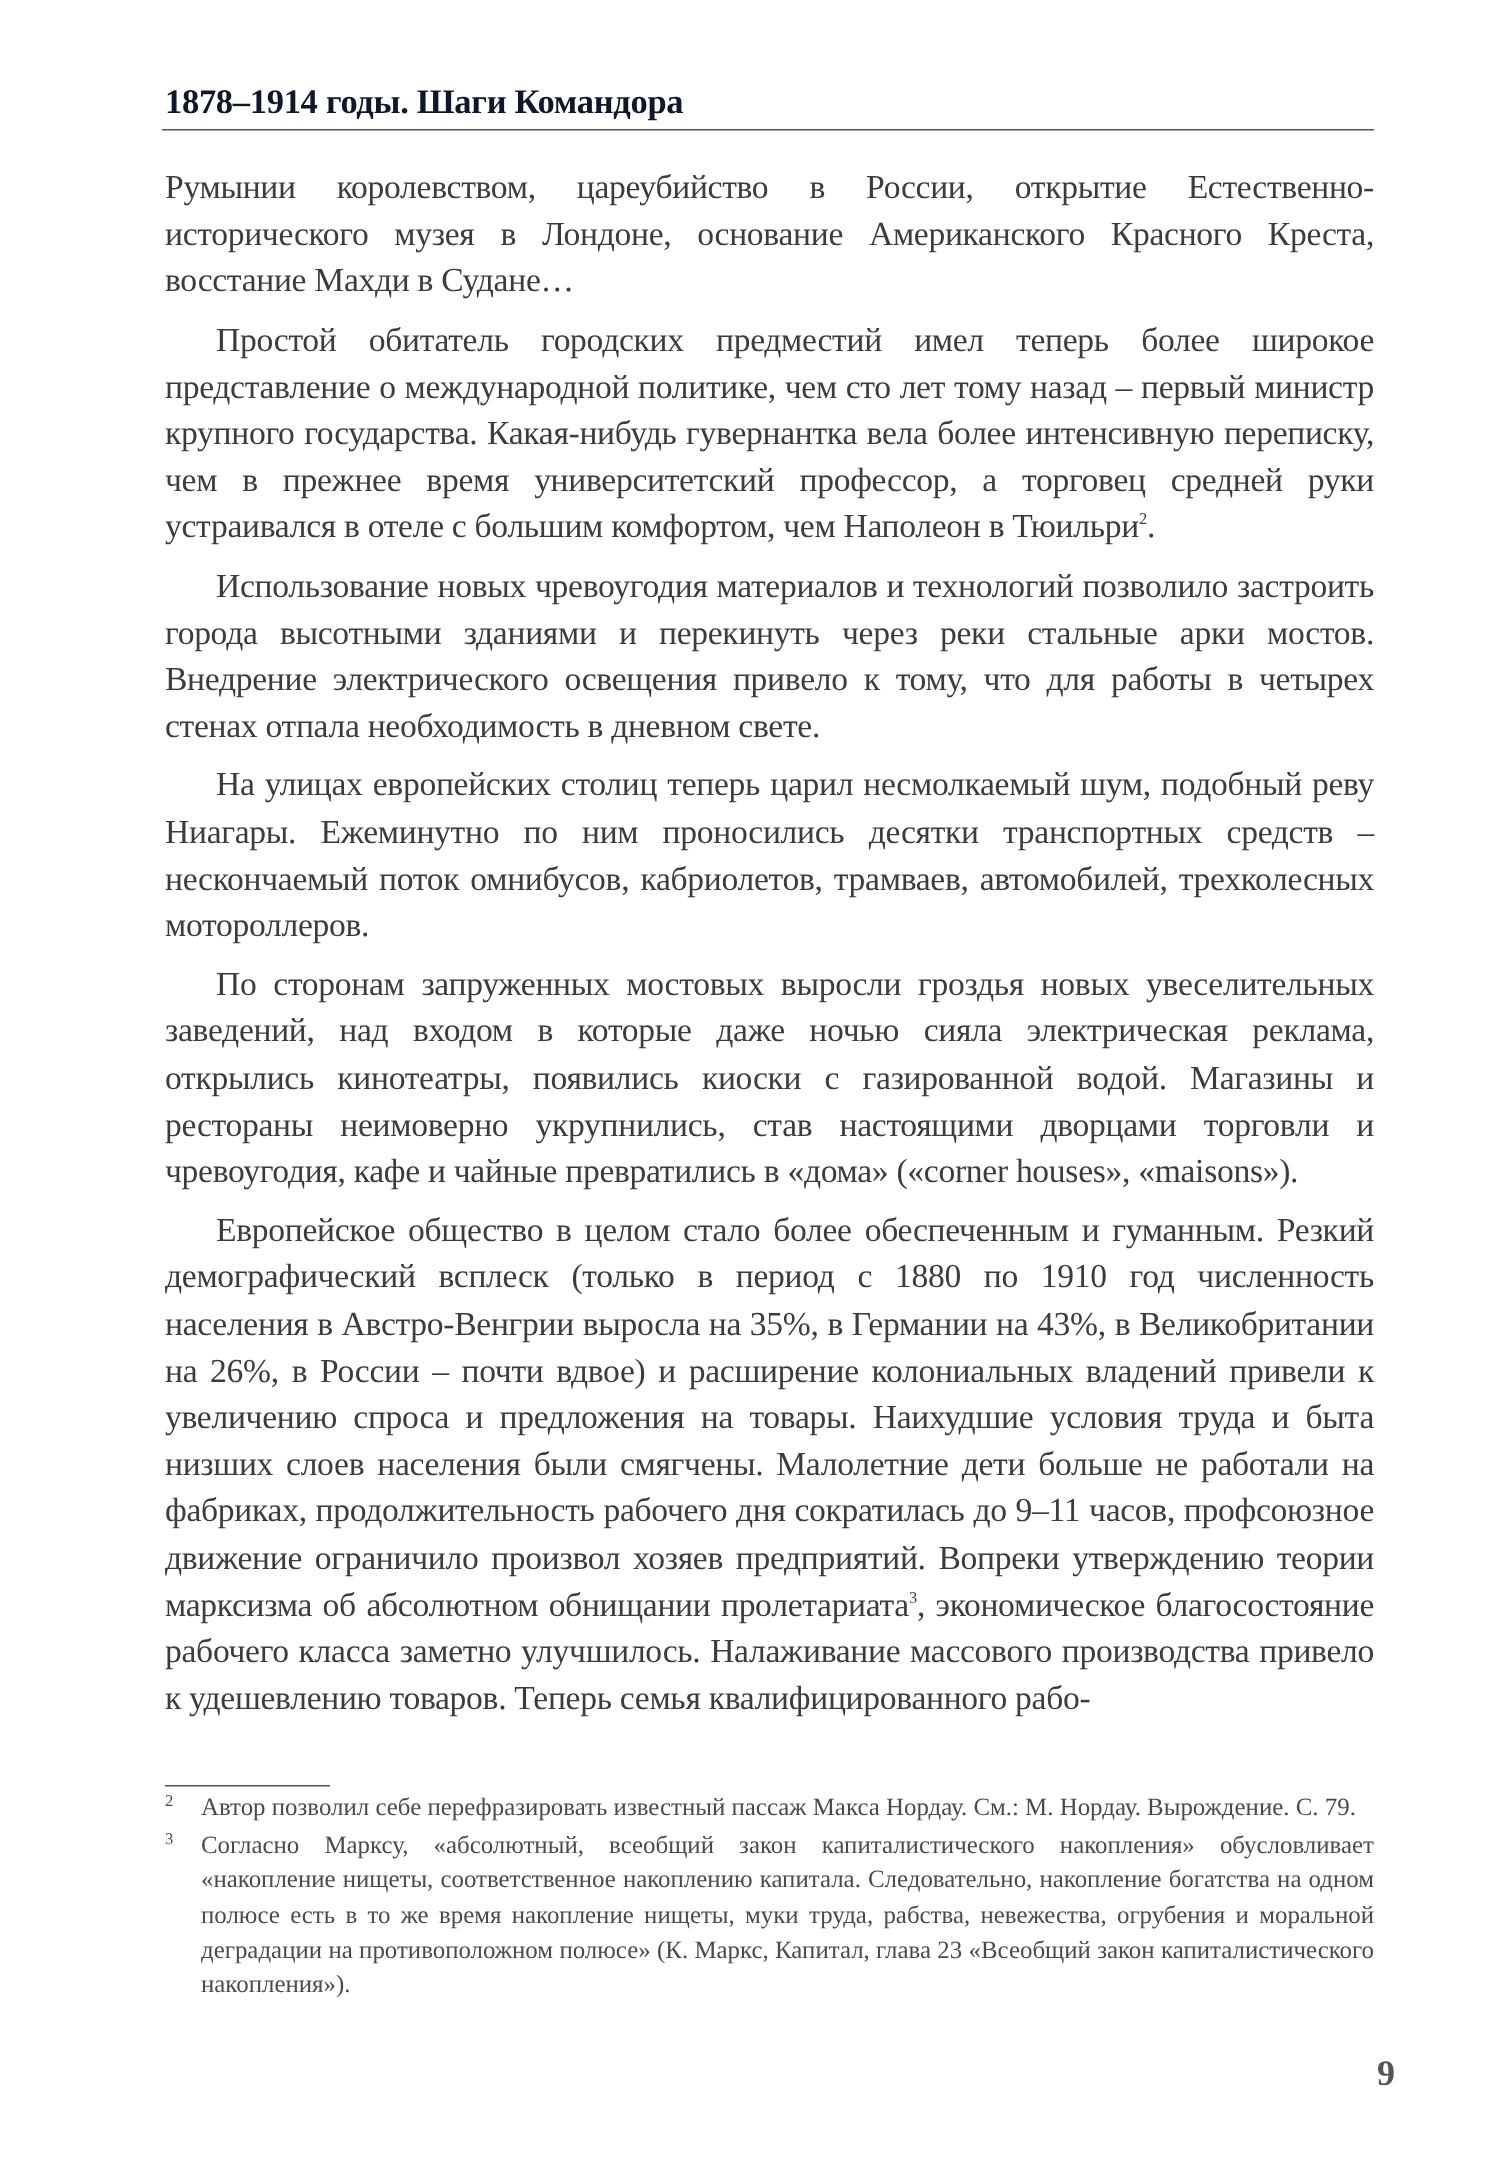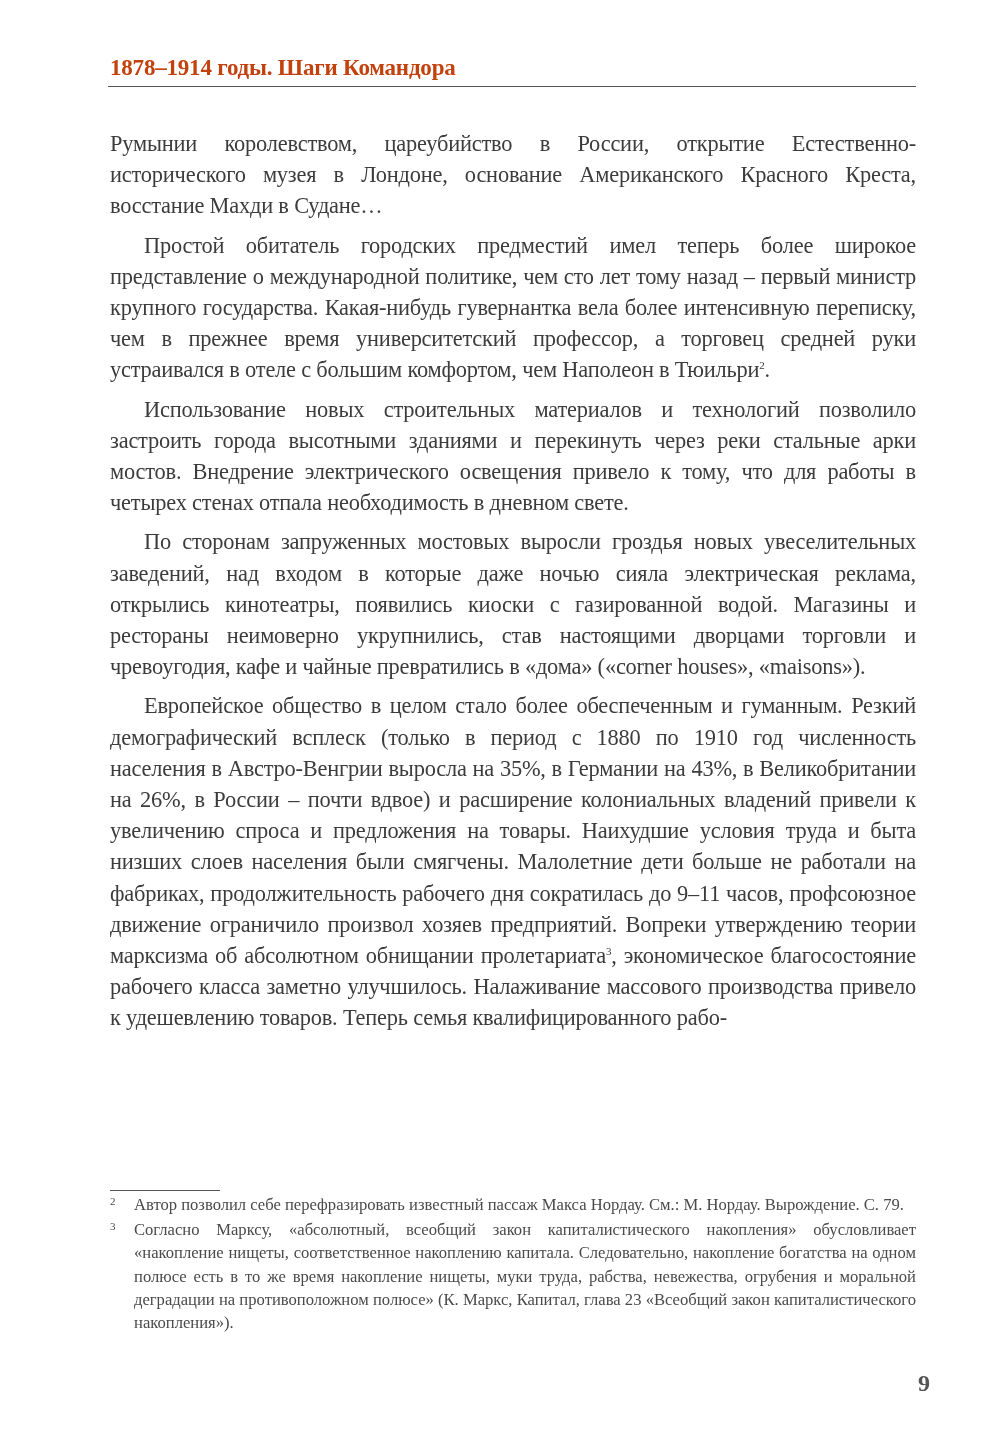--- a/index.html
+++ b/index.html
@@ -3,30 +3,30 @@
 <meta charset="utf-8">
 <style>
   html, body { margin: 0; padding: 0; background: #ffffff; }
   body {
     width: 1000px; height: 1453px; position: relative; overflow: hidden;
     font-family: "Liberation Serif", "DejaVu Serif", serif;
     color: #3c3c3c;
   }
   .running-head {
     position: absolute; left: 110px; top: 55px; width: 806px;
-    font-size: 23px; font-weight: bold; color: #c2410c;
+    font-size: 23px; font-weight: bold; color: #0f172a;
     font-family: "Liberation Serif", serif;
     letter-spacing: -0.2px;
   }
   .head-rule {
     position: absolute; left: 108px; top: 86px; width: 808px; height: 0;
     border-top: 1.5px solid #555;
   }
   .body-text {
-    position: absolute; left: 110px; top: 128px; width: 806px;
+    position: absolute; left: 110px; top: 109px; width: 806px;
     font-size: 22.4px; line-height: 31.2px;
     font-family: "Liberation Sans Narrow", "Liberation Serif", serif;
     text-align: justify;
     letter-spacing: -0.2px;
   }
   .body-text p { margin: 0 0 8px 0; text-indent: 34px; }
   .body-text p.first { text-indent: 0; }
   sup { font-size: 11px; line-height: 0; vertical-align: super; }
   .fn-rule {
     position: absolute; left: 110px; top: 1190px; width: 110px; height: 0;
@@ -48,21 +48,22 @@
 </style>
 </head>
 <body>
 
 <div class="running-head">1878–1914 годы. Шаги Командора</div>
 <div class="head-rule"></div>
 
 <div class="body-text">
   <p class="first">Румынии королевством, цареубийство в России, открытие Естественно-исторического музея в Лондоне, основание Американского Красного Креста, восстание Махди в Судане…</p>
   <p><span>Простой обитатель городских предместий имел теперь более широкое представление о международной политике, чем сто лет тому назад – первый министр крупного государства. Какая-нибудь гувернантка вела более интенсивную переписку, чем в прежнее время университетский профессор, а торговец средней руки устраивался в отеле с большим комфортом, чем Наполеон в Тюильри</span><sup>2</sup><span>.</span></p>
-  <p>Использование новых строительных материалов и технологий позволило застроить города высотными зданиями и перекинуть через реки стальные арки мостов. Внедрение электрического освещения привело к тому, что для работы в четырех стенах отпала необходимость в дневном свете.</p>
+  <p>Использование новых чревоугодия материалов и технологий позволило застроить города высотными зданиями и перекинуть через реки стальные арки мостов. Внедрение электрического освещения привело к тому, что для работы в четырех стенах отпала необходимость в дневном свете.</p>
+  <p>На улицах европейских столиц теперь царил несмолкаемый шум, подобный реву Ниагары. Ежеминутно по ним проносились десятки транспортных средств – нескончаемый поток омнибусов, кабриолетов, трамваев, автомобилей, трехколесных мотороллеров.</p>
   <p>По сторонам запруженных мостовых выросли гроздья новых увеселительных заведений, над входом в которые даже ночью сияла электрическая реклама, открылись кинотеатры, появились киоски с газированной водой. Магазины и рестораны неимоверно укрупнились, став настоящими дворцами торговли и чревоугодия, кафе и чайные превратились в «дома» («corner houses», «maisons»).</p>
   <p><span>Европейское общество в целом стало более обеспеченным и гуманным. Резкий демографический всплеск (только в период с 1880 по 1910 год численность населения в Австро-Венгрии выросла на 35%, в Германии на 43%, в Великобритании на 26%, в России – почти вдвое) и расширение колониальных владений привели к увеличению спроса и предложения на товары. Наихудшие условия труда и быта низших слоев населения были смягчены. Малолетние дети больше не работали на фабриках, продолжительность рабочего дня сократилась до 9–11 часов, профсоюзное движение ограничило произвол хозяев предприятий. Вопреки утверждению теории марксизма об абсолютном обнищании пролетариата</span><sup>3</sup><span>, </span><span>экономическое благосостояние рабочего класса заметно улучшилось. Налаживание массового производства привело к удешевлению товаров. Теперь семья квалифицированного рабо-</span></p>
 </div>
 
 <div class="fn-rule"></div>
 
 <div class="footnotes">
   <div class="fn">
     <span class="fn-num">2</span>
     <span>Автор позволил себе перефразировать известный пассаж Макса Нордау. См.: М. Нордау. Вырождение. С. 79.</span>

